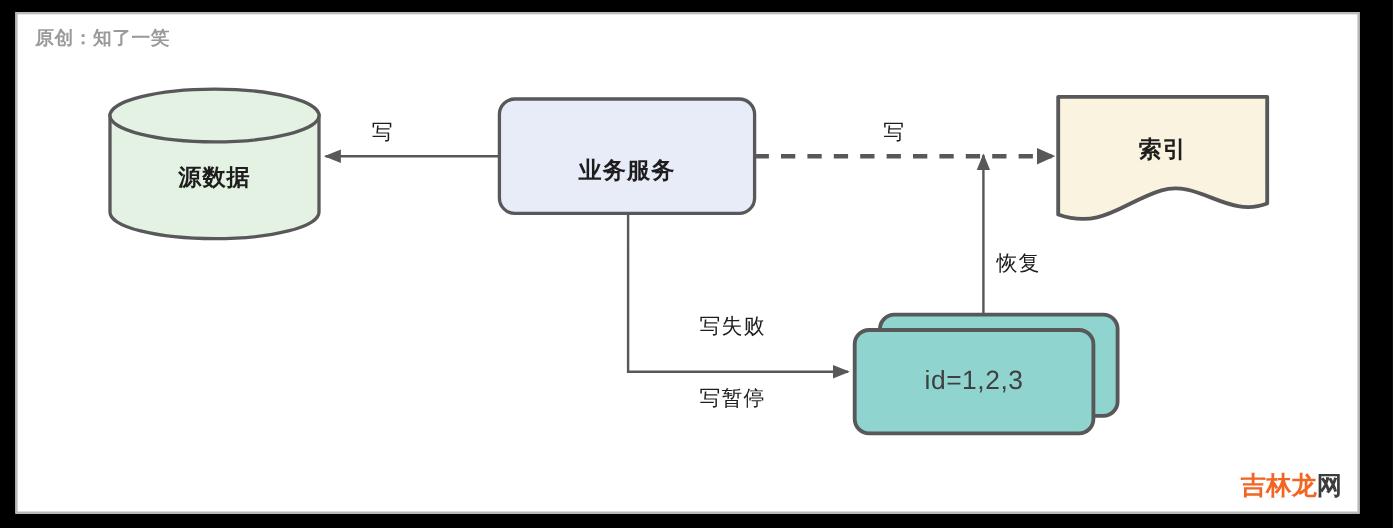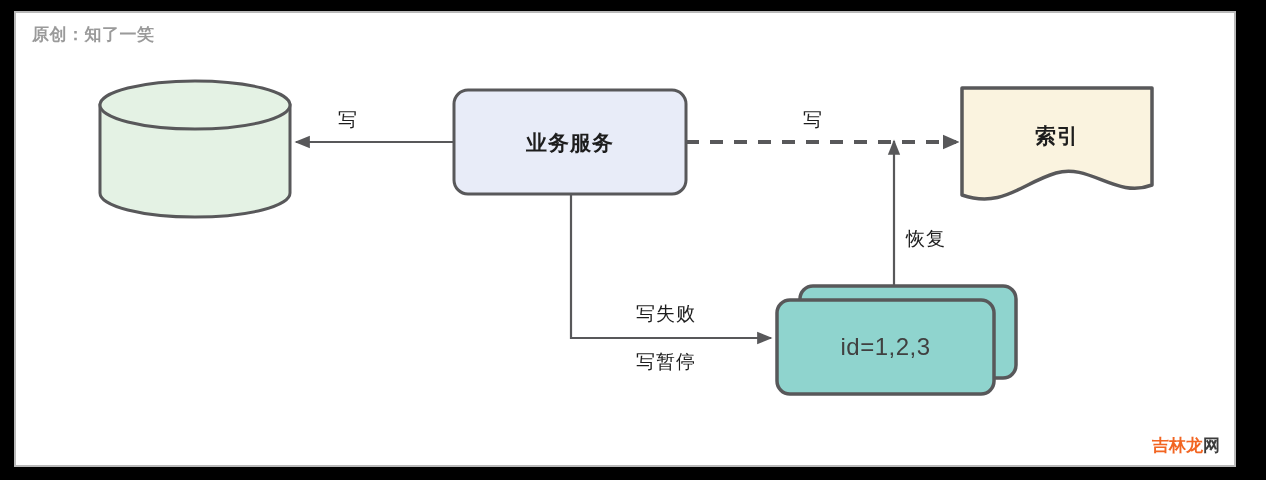--- a/index.html
+++ b/index.html
@@ -55,21 +55,21 @@
     font-size: 17px;
     font-weight: bold;
     color: #9a9a9a;
     letter-spacing: 0.5px;
     white-space: nowrap;
   }
   .watermark {
     position: absolute;
     right: 14px;
     bottom: 8px;
-    font-size: 17px;
+    font-size: 23px;
     font-weight: bold;
     white-space: nowrap;
     letter-spacing: 0px;
   }
   .wm-a { color: #f26522; }
   .wm-b { color: #3c3c3c; }
 
   .lbl-source, .lbl-service, .lbl-index {
     font-size: 21px;
     font-weight: bold;
@@ -145,32 +145,33 @@
 
       <g>
         <line x1="670" y1="129" x2="940" y2="129" stroke="#58585a" stroke-width="4" stroke-dasharray="13 11" marker-end="url(#arrow-thick)"></line>
       </g>
 
       <g>
         <path d="M 555 181 L 555 325 L 755 325" fill="none" stroke="#58585a" stroke-width="2.2" marker-end="url(#arrow-thin)"></path>
       </g>
     </svg>
 
+    <div class="node-label lbl-source" style="left:84px; top:92px; width:190px; height:112px;">源数据</div>
 
-    <div class="node-label lbl-service" style="left:438px; top:78px; width:232px; height:104px;">业务服务</div>
+    <div class="node-label lbl-service" style="left:438px; top:90px; width:232px; height:104px;">业务服务</div>
 
     <div class="node-label lbl-index" style="left:946px; top:75px; width:190px; height:95px;font-family:Liberation Serif, serif;">索引</div>
 
     <div class="node-label lbl-queue" style="left:761px; top:287px; width:217px; height:94px;">id=1,2,3</div>
 
     <div class="edge-label" style="left:322px; top:94px;">写</div>
 
     <div class="edge-label" style="left:787px; top:94px;">写</div>
 
-    <div class="edge-label" style="left:620px; top:288px;">写失败</div>
+    <div class="edge-label" style="left:620px; top:271px;">写失败</div>
 
     <div class="edge-label" style="left:620px; top:336px;text-align:center;">写暂停</div>
 
     <div class="edge-label" style="left:890px; top:213px;">恢复</div>
 
     <div class="watermark"><span class="wm-a">吉林龙</span><span class="wm-b">网</span></div>
 
   </div>
 </div>
 

